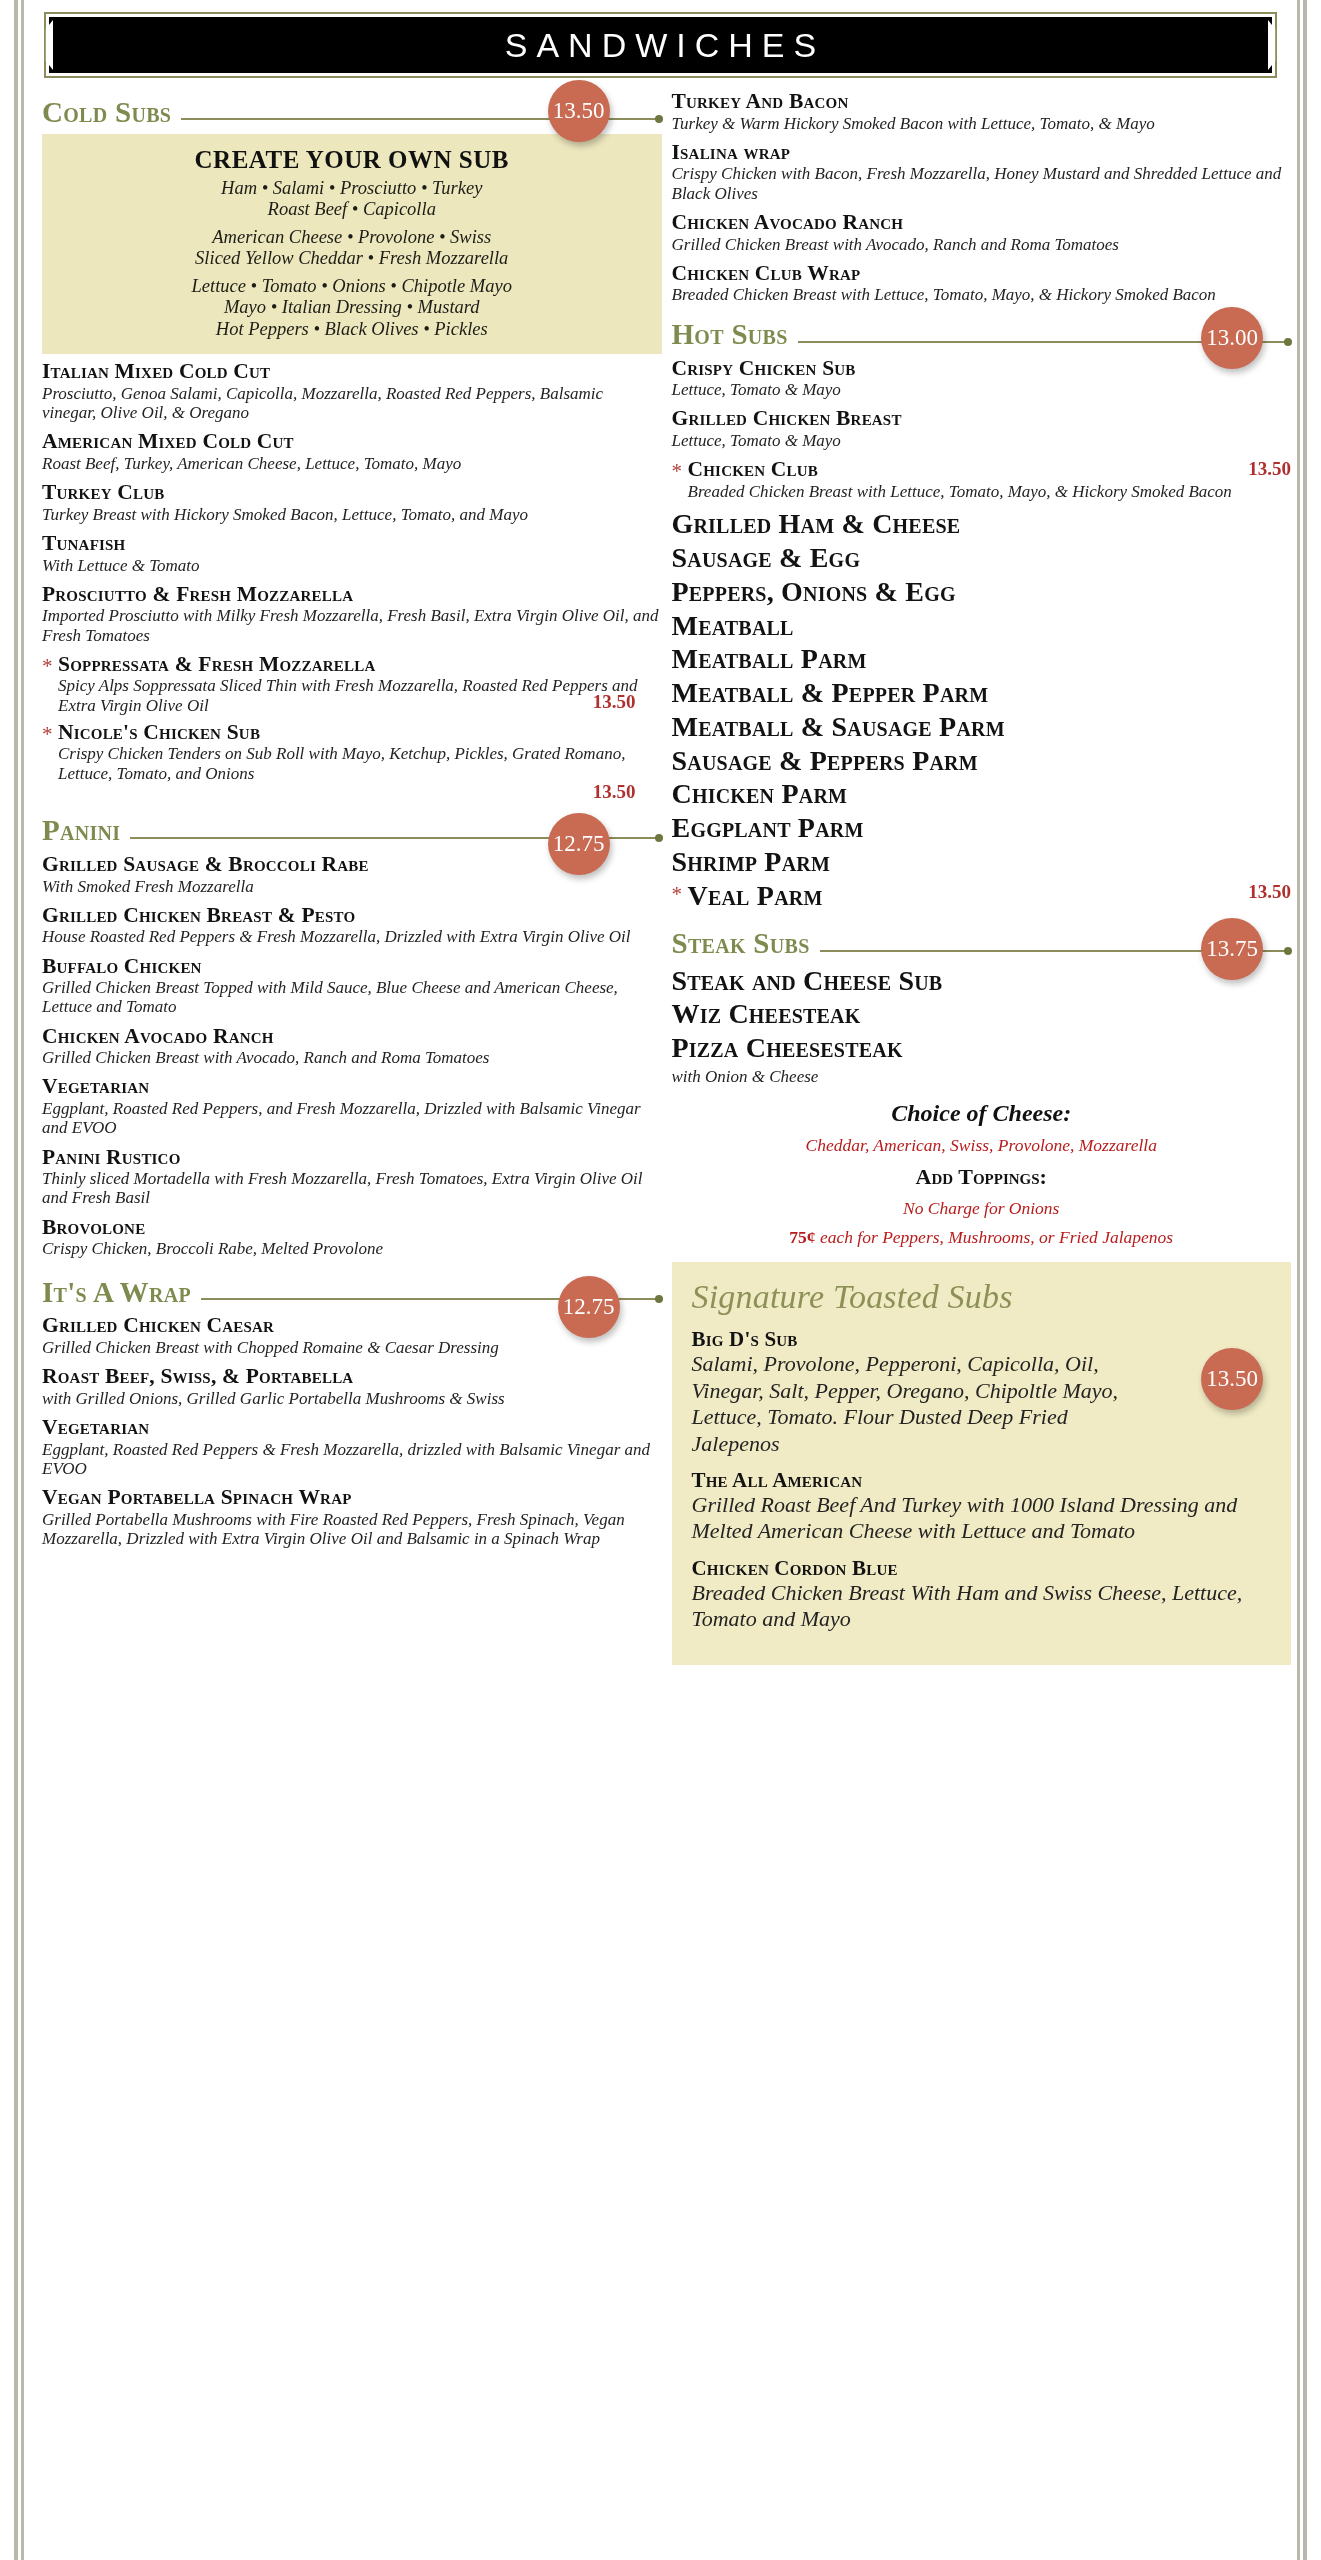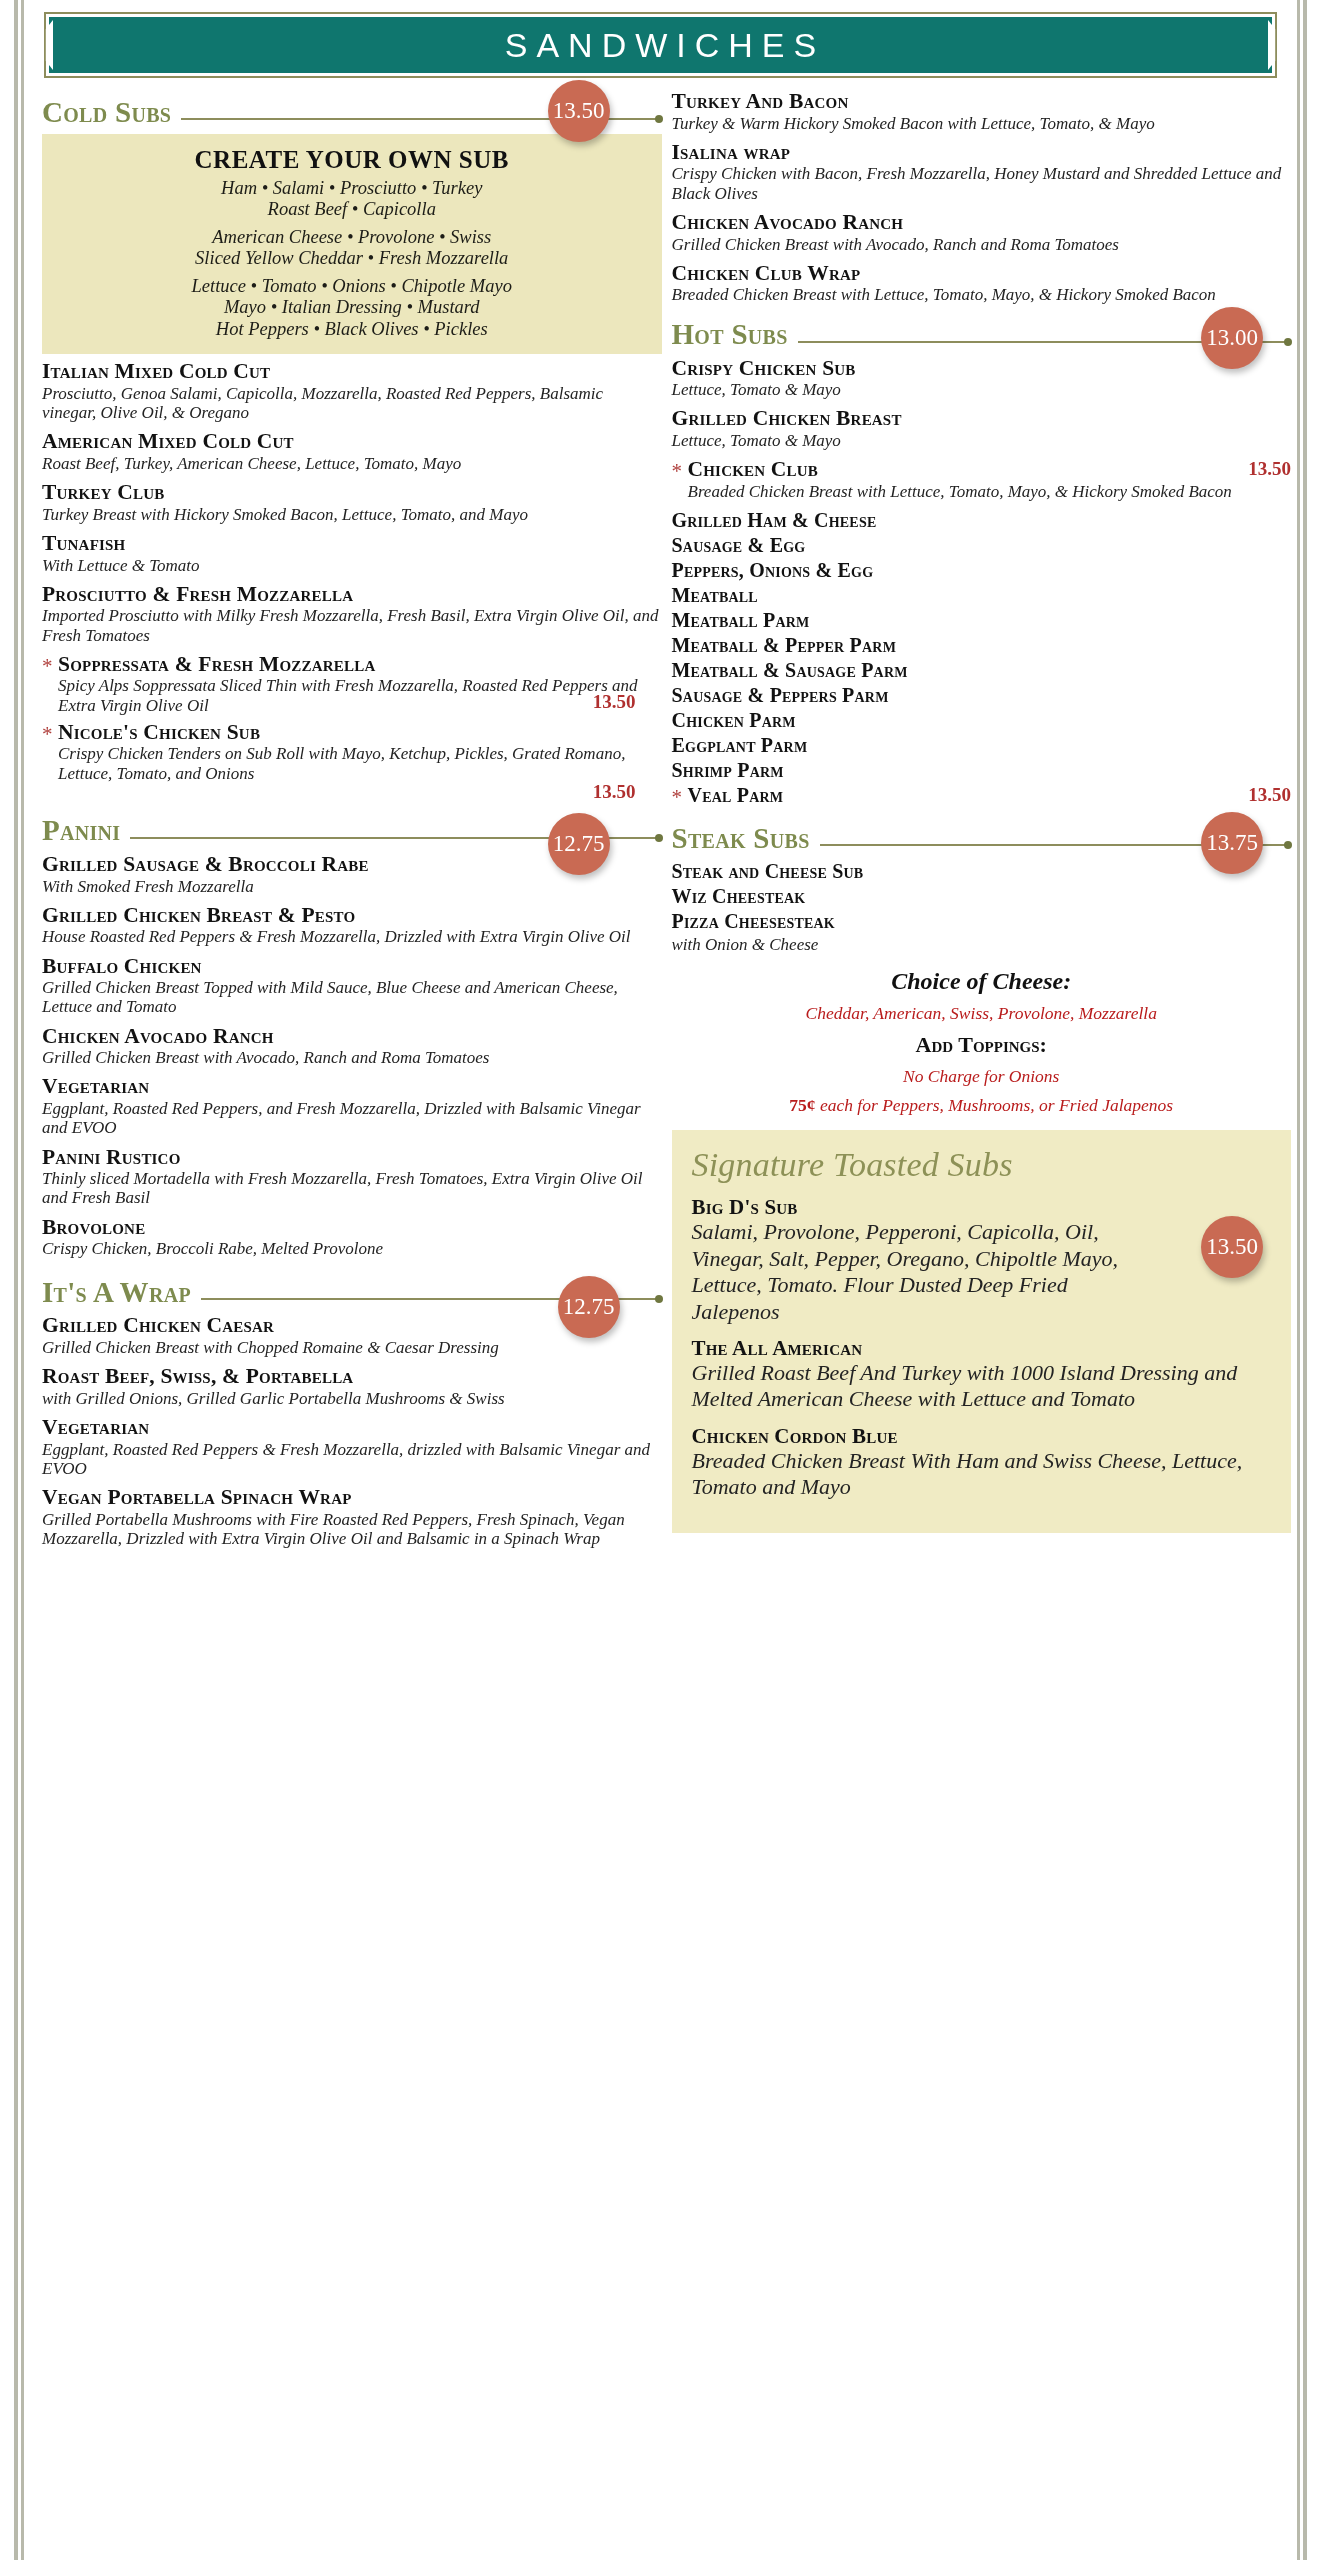--- a/index.html
+++ b/index.html
@@ -33,21 +33,21 @@
   .frame-right:after{left:3px;}
 
   
   .banner-wrap{
     position:relative;
     margin:14px 46px 0 46px;
     height:62px;
   }
   .banner{
     position:absolute;inset:0;
-    background:#0f766e;
+    background:#000000;
     border:3px solid #ffffff;
     box-shadow:0 0 0 2px #8d8d5c;
     display:flex;align-items:center;justify-content:center;
   }
   .banner-title{
     color:#ffffff;
     font-family:"Liberation Sans", sans-serif;
     font-size:34px;
     letter-spacing:9px;
     font-weight:400;
@@ -170,21 +170,21 @@
   }
   .price-row{
     text-align:right;
     color:#b0302f;
     font-weight:700;
     font-size:19px;
     margin:-2px 0 0 0;
     padding-right:26px;
   }
   .list-compact .item{margin-bottom:3px;}
-  .list-compact .item h4{font-size:20px;}
+  .list-compact .item h4{font-size:28px;}
 
   
   .centerblock{text-align:center;margin:14px 0 8px 0;}
   .centerblock .hdr-italic{
     font-style:italic;font-weight:700;font-size:24px;color:#111;margin:0 0 2px 0;
     font-family:"Liberation Serif", serif;
   }
   .centerblock .hdr-caps{
     font-variant:small-caps;font-weight:700;font-size:22px;color:#111;margin:8px 0 1px 0;
     font-family:"Liberation Serif", serif;

